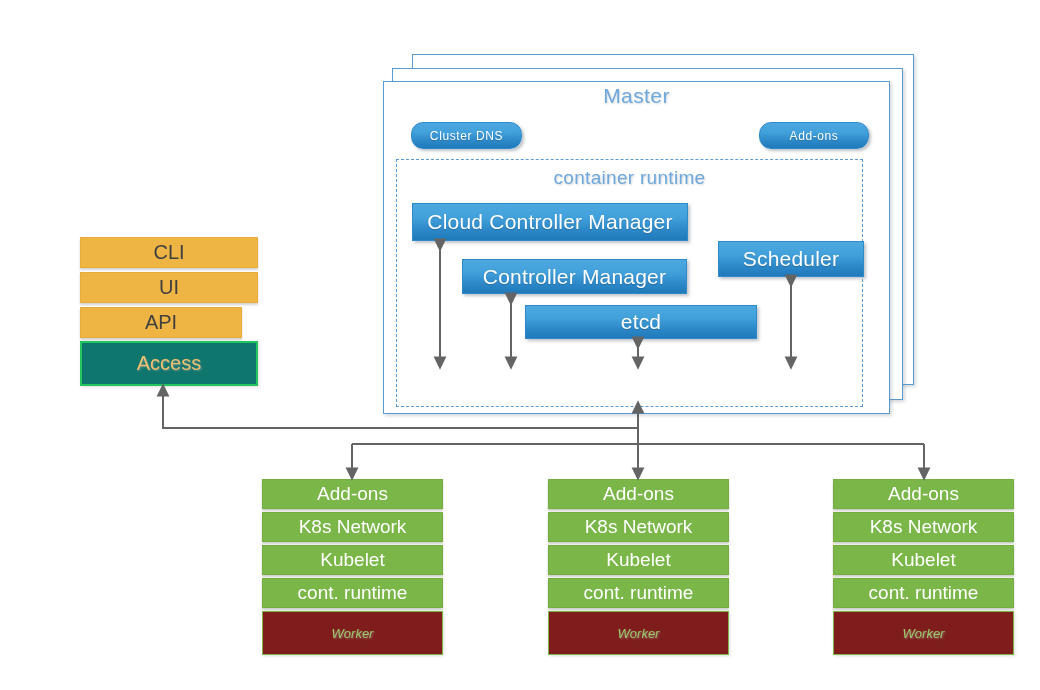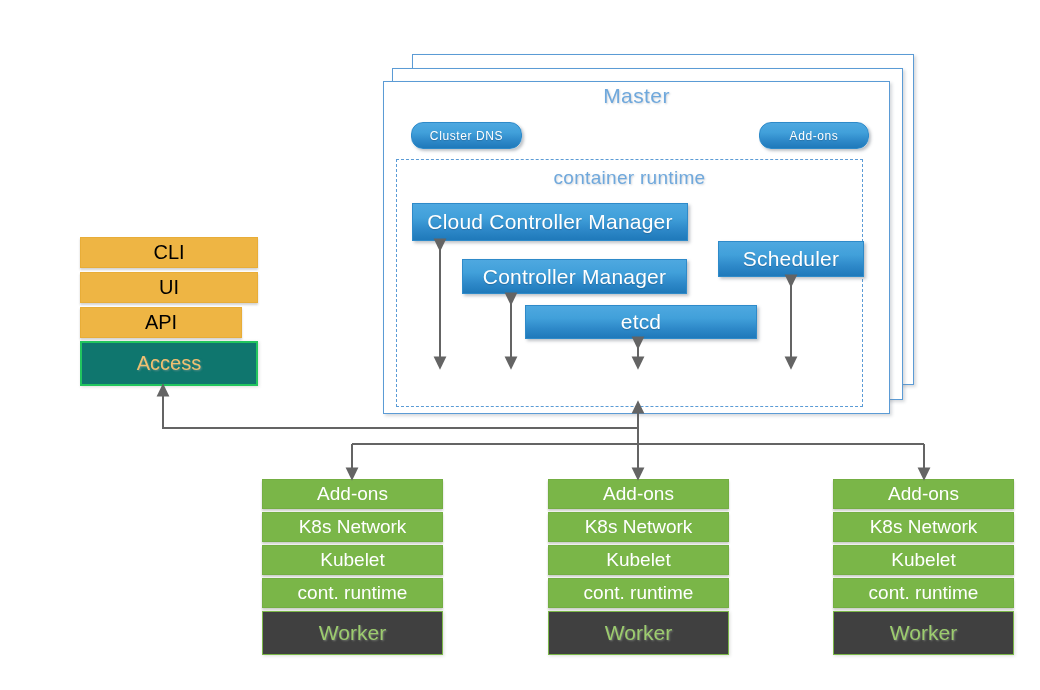--- a/index.html
+++ b/index.html
@@ -61,21 +61,21 @@
     white-space: nowrap;
   }
   .blue-block.small { font-size: 12px; letter-spacing: .6px; border-radius: 12px; }
   .blue-block.big   { font-size: 21px; letter-spacing: .2px; }
 
   
   .orange-cell {
     position: absolute;
     display: flex; align-items: center; justify-content: center;
     background: #eeb544;
-    color: #000000;
+    color: #404040;
     font-size: 20px;
     border: 1px solid #e8ad38;
     box-shadow: 0 2px 2px rgba(130,130,130,.35);
   }
   .orange-foot {
     position: absolute;
     display: flex; align-items: center; justify-content: center;
     background: #0f766e;
     color: #f0c070;
     font-size: 20px;
@@ -90,26 +90,27 @@
     display: flex; align-items: center; justify-content: center;
     background: #7ab648;
     color: #ffffff;
     font-size: 19px;
     border: 1px solid #74ae43;
     box-shadow: 0 2px 2px rgba(120,130,110,.38);
   }
   .green-foot {
     position: absolute;
     display: flex; align-items: center; justify-content: center;
-    background: #404040;
+    background: #7f1d1d;
     color: #9ccc6e;
-    font-size: 21px;
+    font-size: 13px;
     border: 1px solid #7ab648;
     text-shadow: 1px 1px 2px rgba(170,175,165,.5);
     box-shadow: 1px 1px 3px rgba(140,145,135,.3);
+    font-style: italic;
   }
 
   
   #wires { position: absolute; left: 0; top: 0; width: 1040px; height: 690px; pointer-events: none; }
 </style>
 </head>
 <body>
 
 <div id="stage">
 

